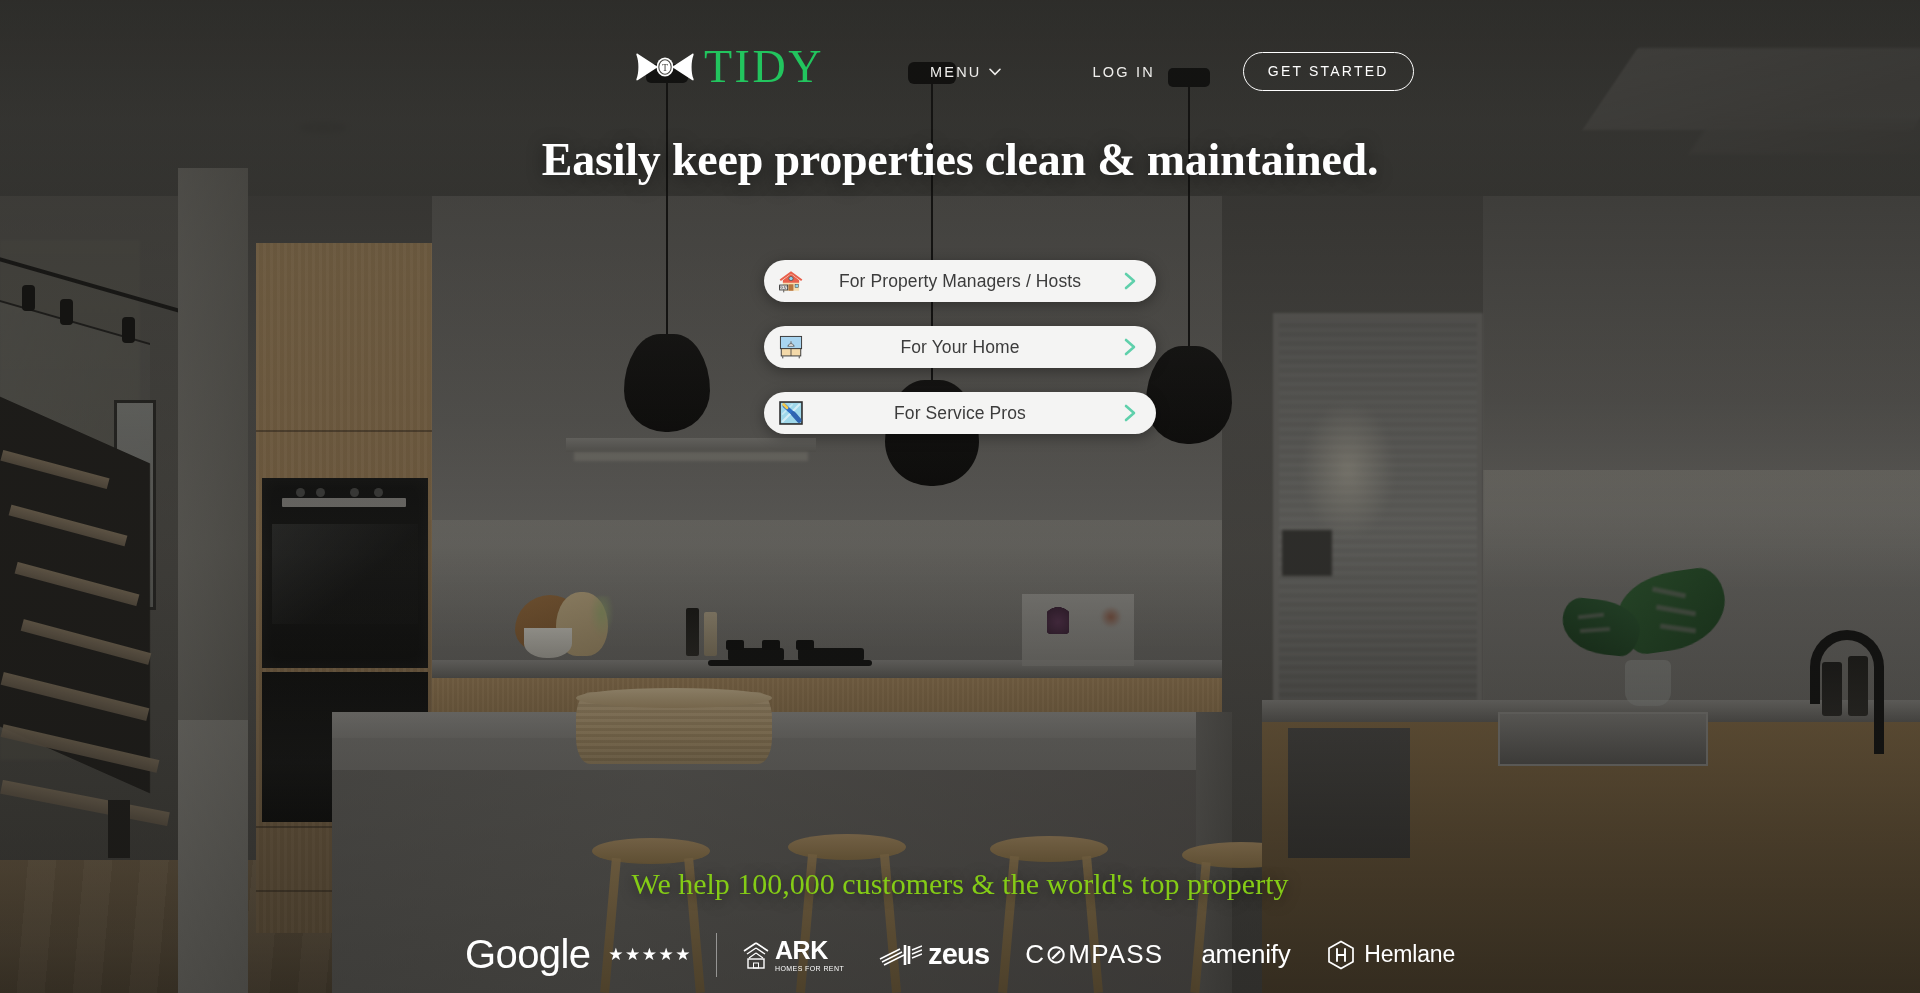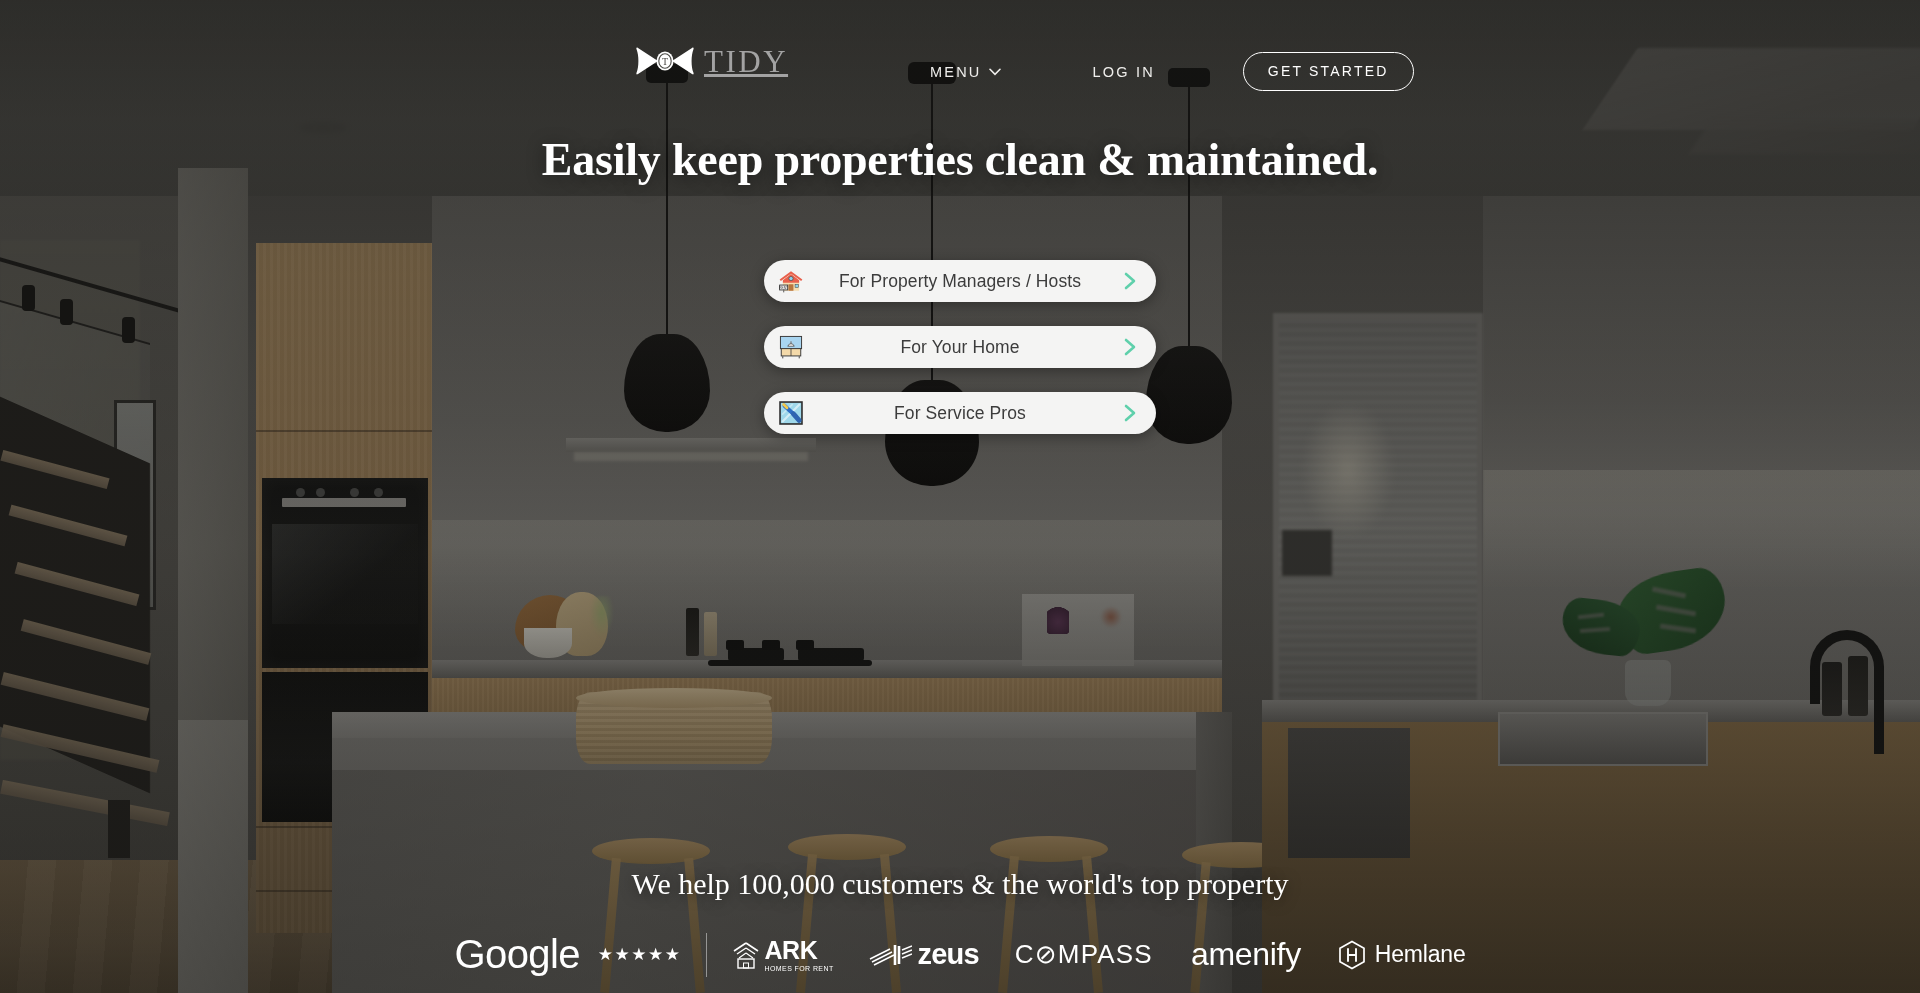--- a/index.html
+++ b/index.html
@@ -380,22 +380,22 @@
     position:absolute; left:0; top:0; width:1920px; height:112px;
     display:flex; align-items:center; justify-content:center; gap:0;
   }
   .brand {
     position:absolute; left:636px; top:44px;
     display:flex; align-items:center; gap:10px;
     text-decoration:none;
   }
   .bow-icon { width:58px; height:34px; display:block; }
   .brand-word {
-    color:#a3a3a3; font-family:"Liberation Serif", serif; font-size:31px;
-    letter-spacing:2.5px; line-height:1; font-weight:400;text-decoration:underline;
+    color:#22c55e; font-family:"Liberation Serif", serif; font-size:46px;
+    letter-spacing:2.5px; line-height:1; font-weight:400;
   }
   .nav {
     position:absolute; left:930px; top:52px;
     display:flex; align-items:center; gap:16px;
   }
   .nav-item {
     color:#efeeec; font-size:14.5px; letter-spacing:2.2px; font-weight:400;
     text-decoration:none; cursor:pointer; display:flex; align-items:center; gap:7px;
     padding:6px 0;
   }
@@ -435,21 +435,21 @@
   .cta-label {
     flex:1; text-align:center; color:#3c3c3c; font-size:17.5px;
     font-family:"Liberation Sans", sans-serif; letter-spacing:.1px;
     padding-right:4px;
   }
   .cta-arrow { width:20px; height:24px; flex:0 0 20px; }
 
   
   .proof {
     position:absolute; left:0; top:864px; width:1920px; text-align:center;
-    color:#ffffff; font-family:"Liberation Serif", serif;
+    color:#84cc16; font-family:"Liberation Serif", serif;
     font-size:30px; line-height:1.33; font-weight:400;
     text-shadow: 0 2px 14px rgba(0,0,0,.5);
   }
 
   .logos {
     position:absolute; left:0; top:932px; width:1920px;
     display:flex; align-items:center; justify-content:center; gap:0;
   }
   .logo-cell { display:flex; align-items:center; }
   .google-word {
@@ -463,21 +463,21 @@
   .ark { display:flex; align-items:center; gap:4px; }
   .ark-txt { display:flex; flex-direction:column; line-height:1; }
   .ark-big { color:#fff; font-size:25px; font-weight:bold; letter-spacing:-.5px; }
   .ark-sm { color:#fff; font-size:7px; letter-spacing:.4px; margin-top:2px; }
   .zeus { display:flex; align-items:center; gap:6px; margin-left:34px; }
   .zeus-word { color:#fff; font-size:29px; font-weight:bold; letter-spacing:-.8px; }
   .compass {
     color:#fff; font-size:26px; letter-spacing:1.2px; margin-left:36px;
     display:flex; align-items:center; gap:1px;
   }
-  .amenify { color:#fff; font-size:32px; margin-left:38px; letter-spacing:-.3px; }
+  .amenify { color:#fff; font-size:26px; margin-left:38px; letter-spacing:-.3px; }
   .hemlane { display:flex; align-items:center; gap:8px; margin-left:36px; }
   .hemlane-word { color:#fff; font-size:23px; letter-spacing:-.2px; }
 </style>
 </head>
 <body>
 
 <div id="stage">
 
   <div class="photo">
     <div class="wall-base"></div>

